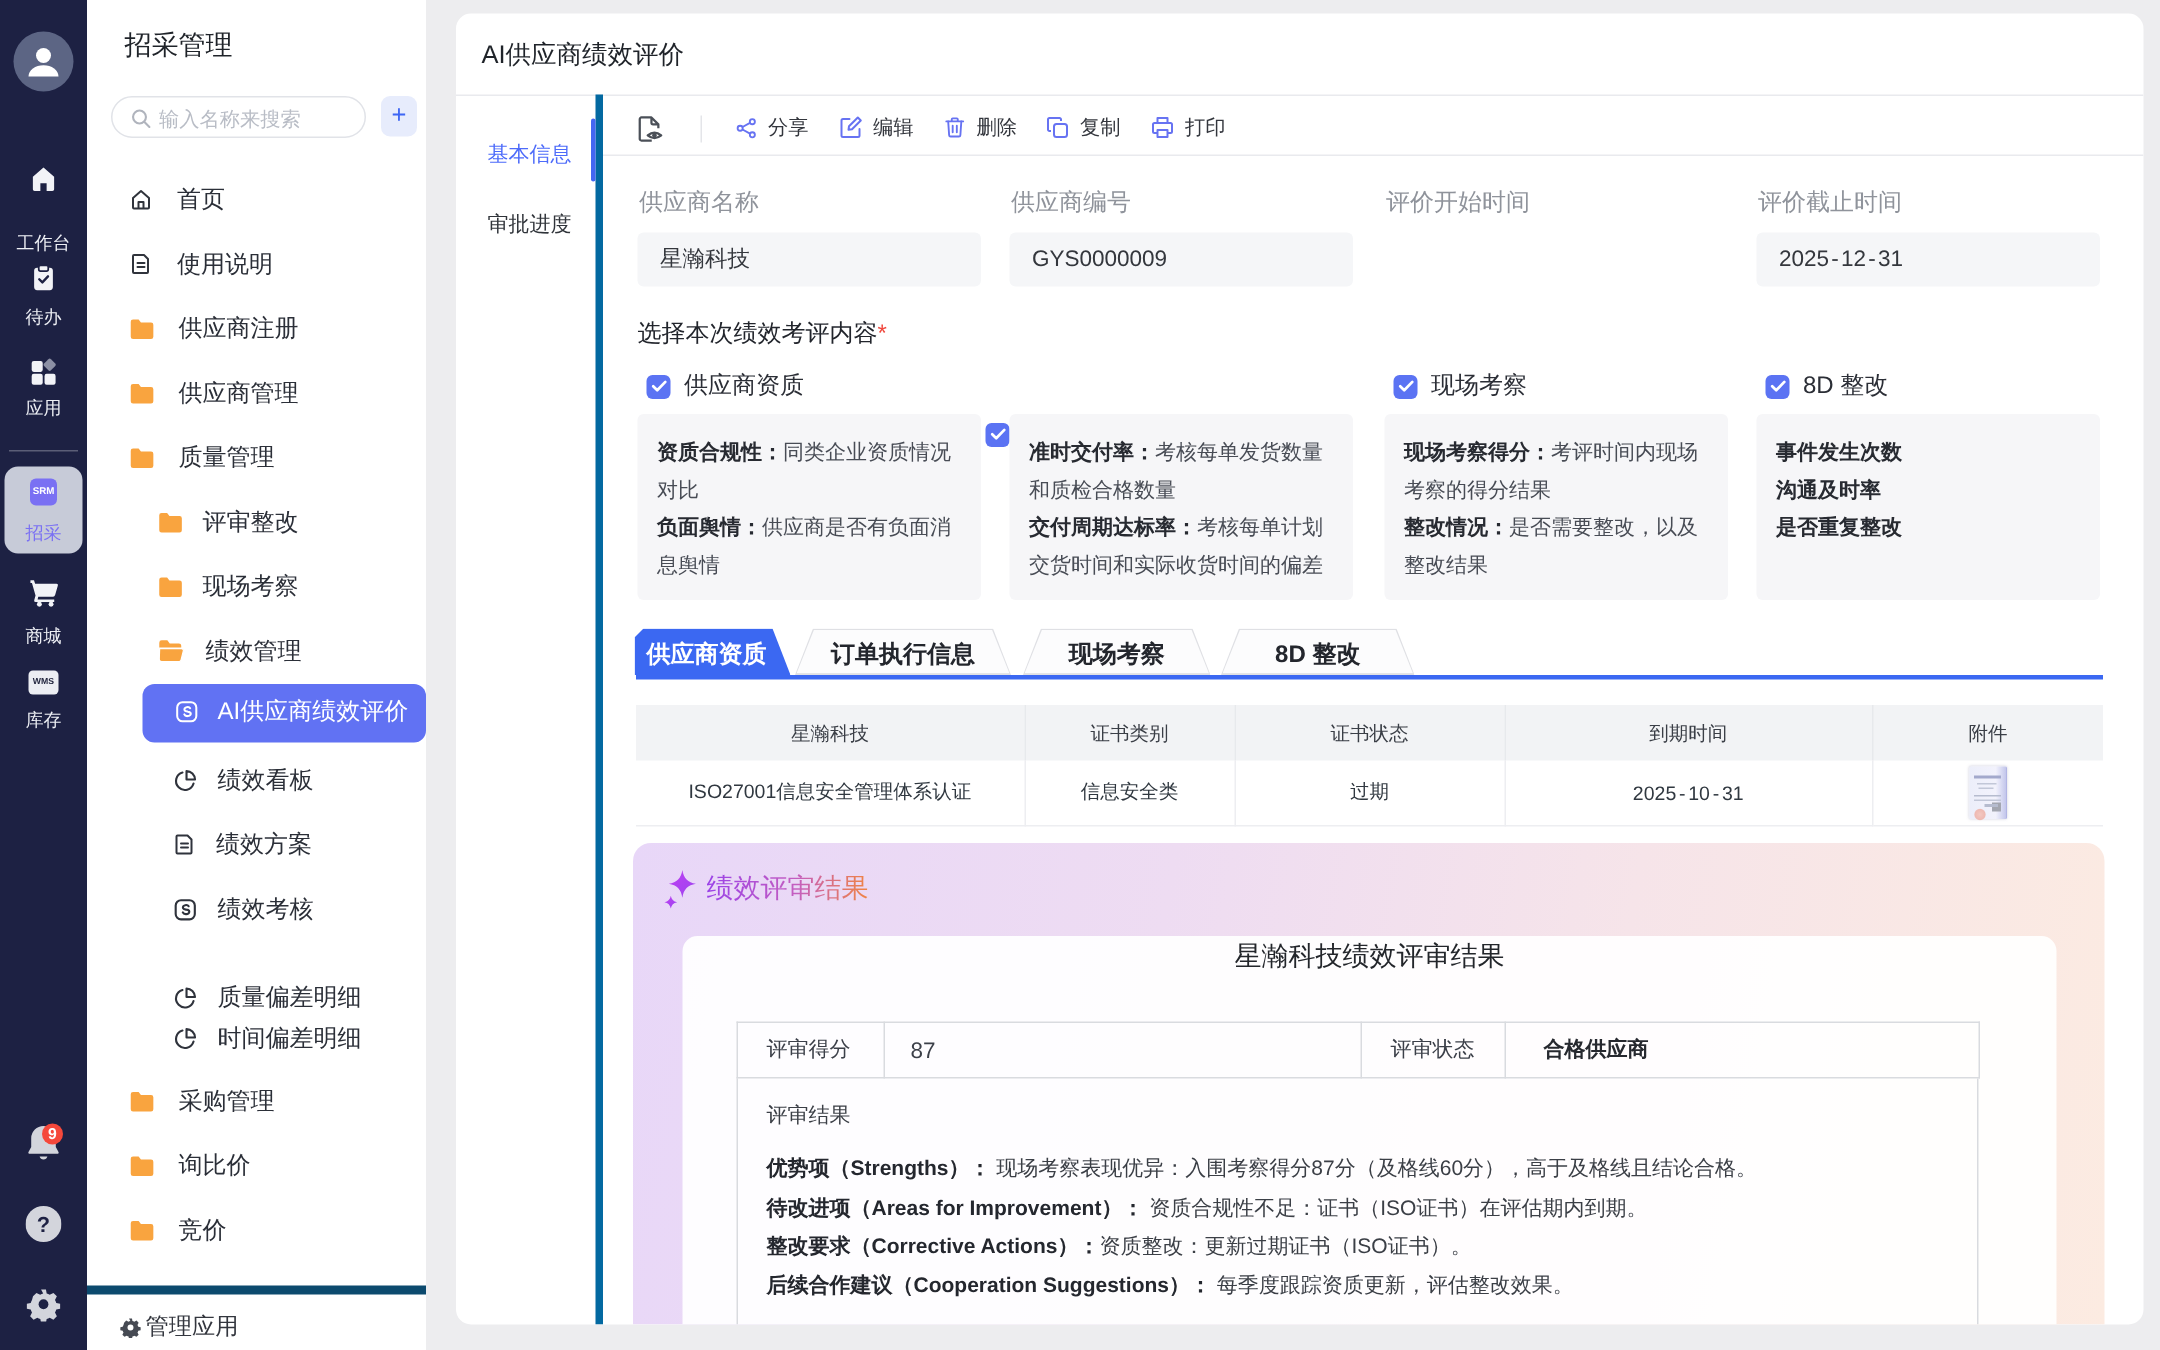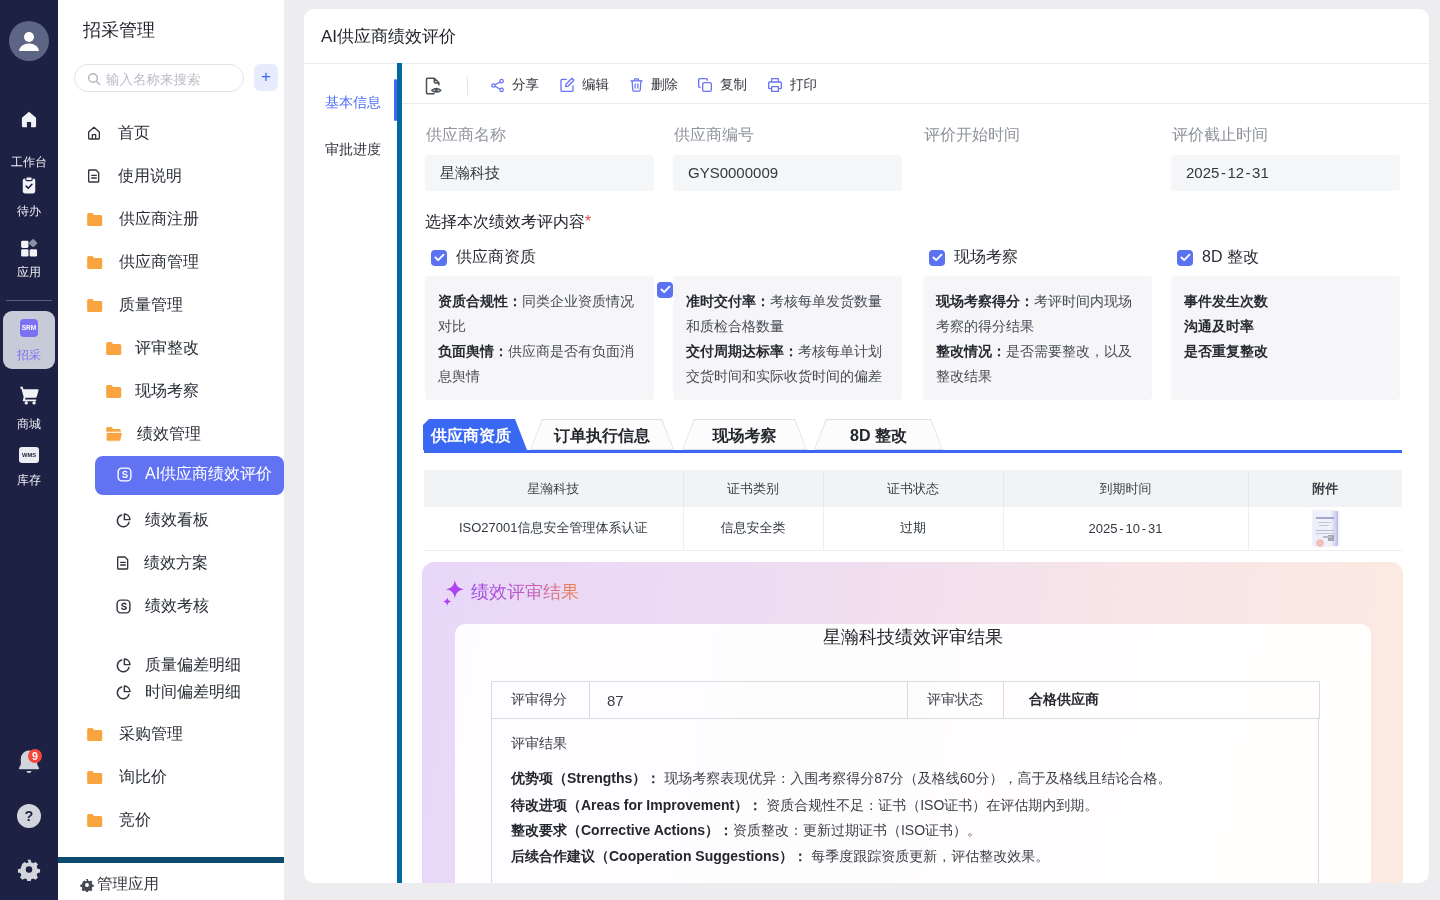--- a/index.html
+++ b/index.html
@@ -46,21 +46,21 @@
 .ckbox { width:16px; height:16px; background:#5b73f3; border-radius:4px; margin-right:9px; display:flex; align-items:center; justify-content:center; }
 .cklbl { font-size:16px; font-weight:400; color:#2b2e36; }
 .descbox { position:absolute; top:267px; width:229px; height:124px; background:#f6f6f8; border-radius:4px; padding:13px 8px 0 13px; font-size:14px; line-height:25px; color:#484c55; }
 .descbox b { color:#272a31; font-weight:600; }
 .tab { position:absolute; top:410px; height:31px; }
 .tab .txt { position:absolute; width:100%; text-align:center; top:7px; font-size:16px; font-weight:600; color:#23262d; }
 .tabline { position:absolute; left:120px; top:441px; width:978px; height:2.5px; background:#3b68f2; }
 
 #ctable { position:absolute; left:120px; top:461px; width:978px; border-collapse:collapse; table-layout:fixed; }
 #ctable th { background:#f2f3f5; height:37px; font-size:13px; font-weight:400; color:#3a3e46; border-right:1px solid #e7e9ec; }
-#ctable th:last-child { border-right:none;font-weight:bold; }
+#ctable th:last-child { border-right:none; }
 #ctable td { height:43px; font-size:13px; color:#303840; text-align:center; border-right:1px solid #edeef1; border-bottom:1px solid #edeef1; }
 #ctable td:last-child { border-right:none; }
 
 #gpanel { position:absolute; left:118px; top:553px; width:981px; height:321px; border-radius:12px 12px 0 0; overflow:hidden;
   background:linear-gradient(100deg,#e8d7f8 0%,#eedcf2 35%,#f6e4e9 65%,#fcebe1 100%); }
 #gpanel .ptitle { position:absolute; left:49px; top:18px; font-size:18px; font-weight:500;
   background:linear-gradient(90deg,#9a41e8 0%,#c45ec0 55%,#f08443 100%); -webkit-background-clip:text; background-clip:text; color:transparent; }
 #icard { position:absolute; left:33px; top:62px; width:916px; height:259px; background:rgba(255,255,255,.93); border-radius:10px 10px 0 0; }
 #icard h3 { position:absolute; width:100%; text-align:center; top:1px; font-size:18px; font-weight:500; color:#23262b; }
 #rtable { position:absolute; left:36px; top:57px; width:828px; border-collapse:collapse; table-layout:fixed; }

